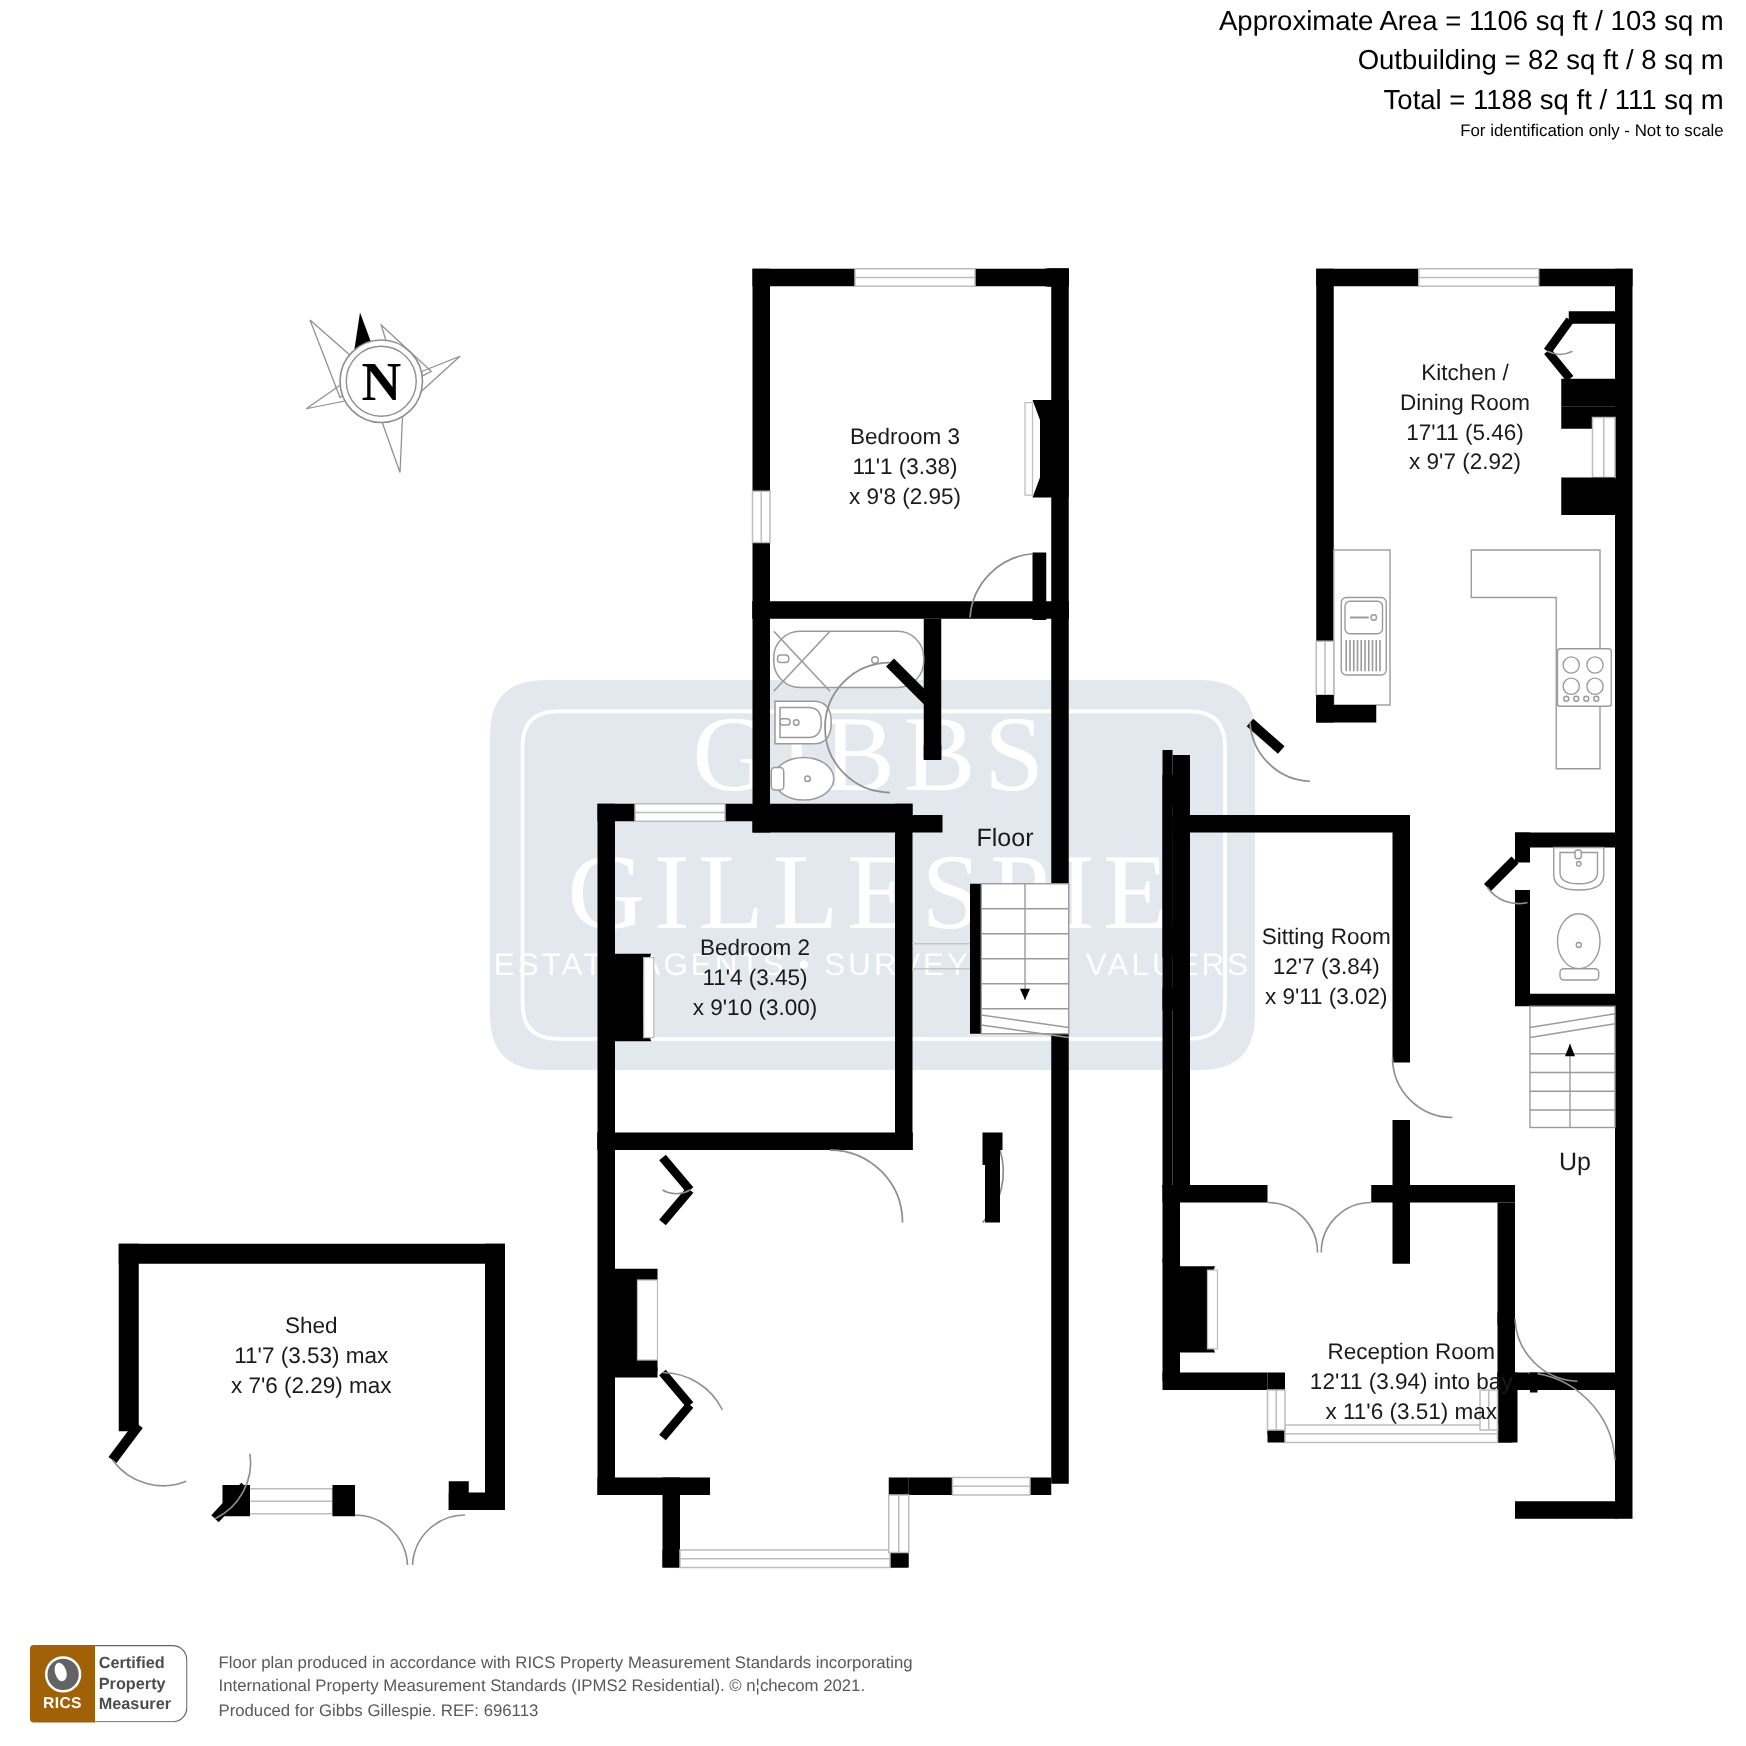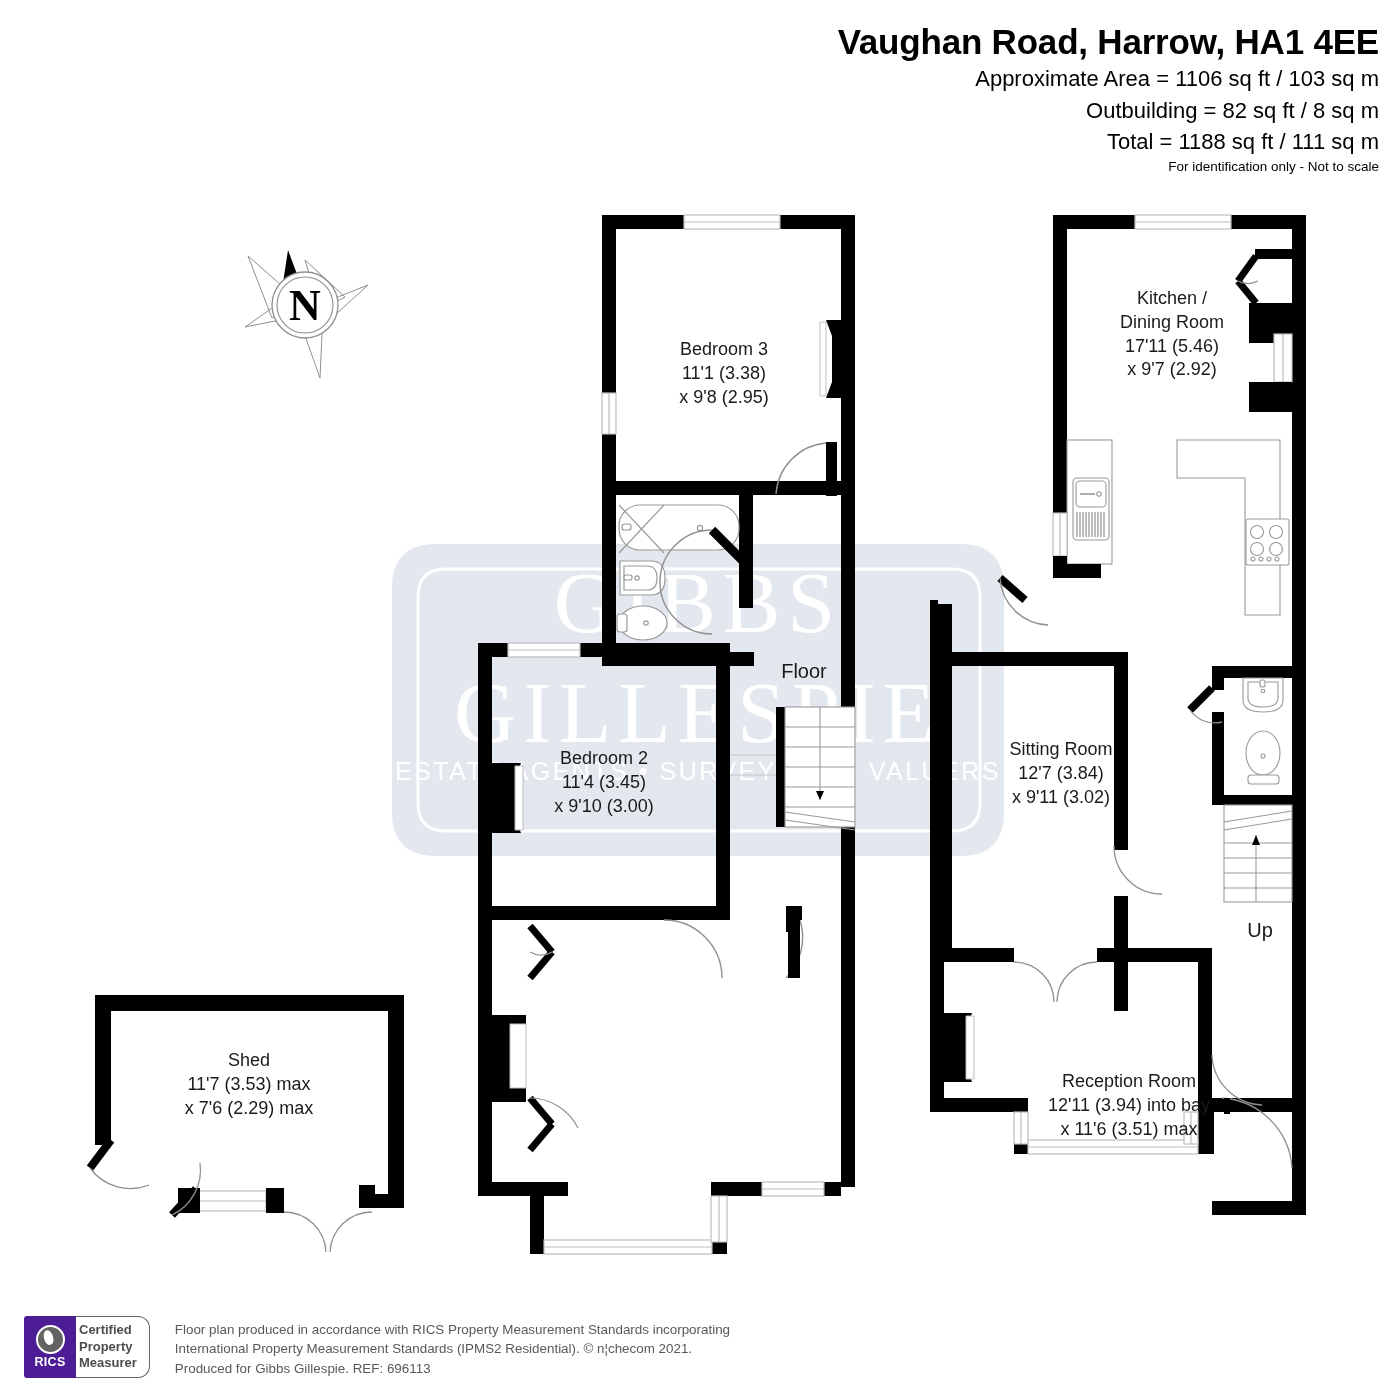--- a/index.html
+++ b/index.html
@@ -88,21 +88,21 @@
     display: flex;
     align-items: flex-start;
   }
   #rics-badge {
     display: flex;
     align-items: stretch;
     height: 62px;
     flex: 0 0 auto;
   }
   #rics-mark {
-    background: #4c1d95;
+    background: #a16207;
     width: 52px;
     display: flex;
     flex-direction: column;
     align-items: center;
     justify-content: center;
     border-radius: 3px 0 0 3px;
   }
   #rics-globe {
     width: 25px;
     height: 25px;
@@ -151,21 +151,20 @@
     padding-top: 4px;
   }
   #footer-text div { white-space: nowrap; }
 </style>
 </head>
 <body>
 
 <div id="page">
 
   <div id="header">
-    <div id="title">Vaughan Road, Harrow, HA1 4EE</div>
     <div class="area-line">Approximate Area = 1106 sq ft / 103 sq m</div>
     <div class="area-line">Outbuilding = 82 sq ft / 8 sq m</div>
     <div class="area-line">Total = 1188 sq ft / 111 sq m</div>
     <div id="disclaimer">For identification only - Not to scale</div>
   </div>
 
   <svg id="plan-svg" viewBox="0 0 1397 1397">
 
     <g opacity="1">
       <path d="M392 588 q0-44 44-44 L960 544 q44 0 44 44 L1004 812 q0 44 -44 44 L436 856 q-44 0 -44 -44 Z" fill="#e3e8ef"></path>

